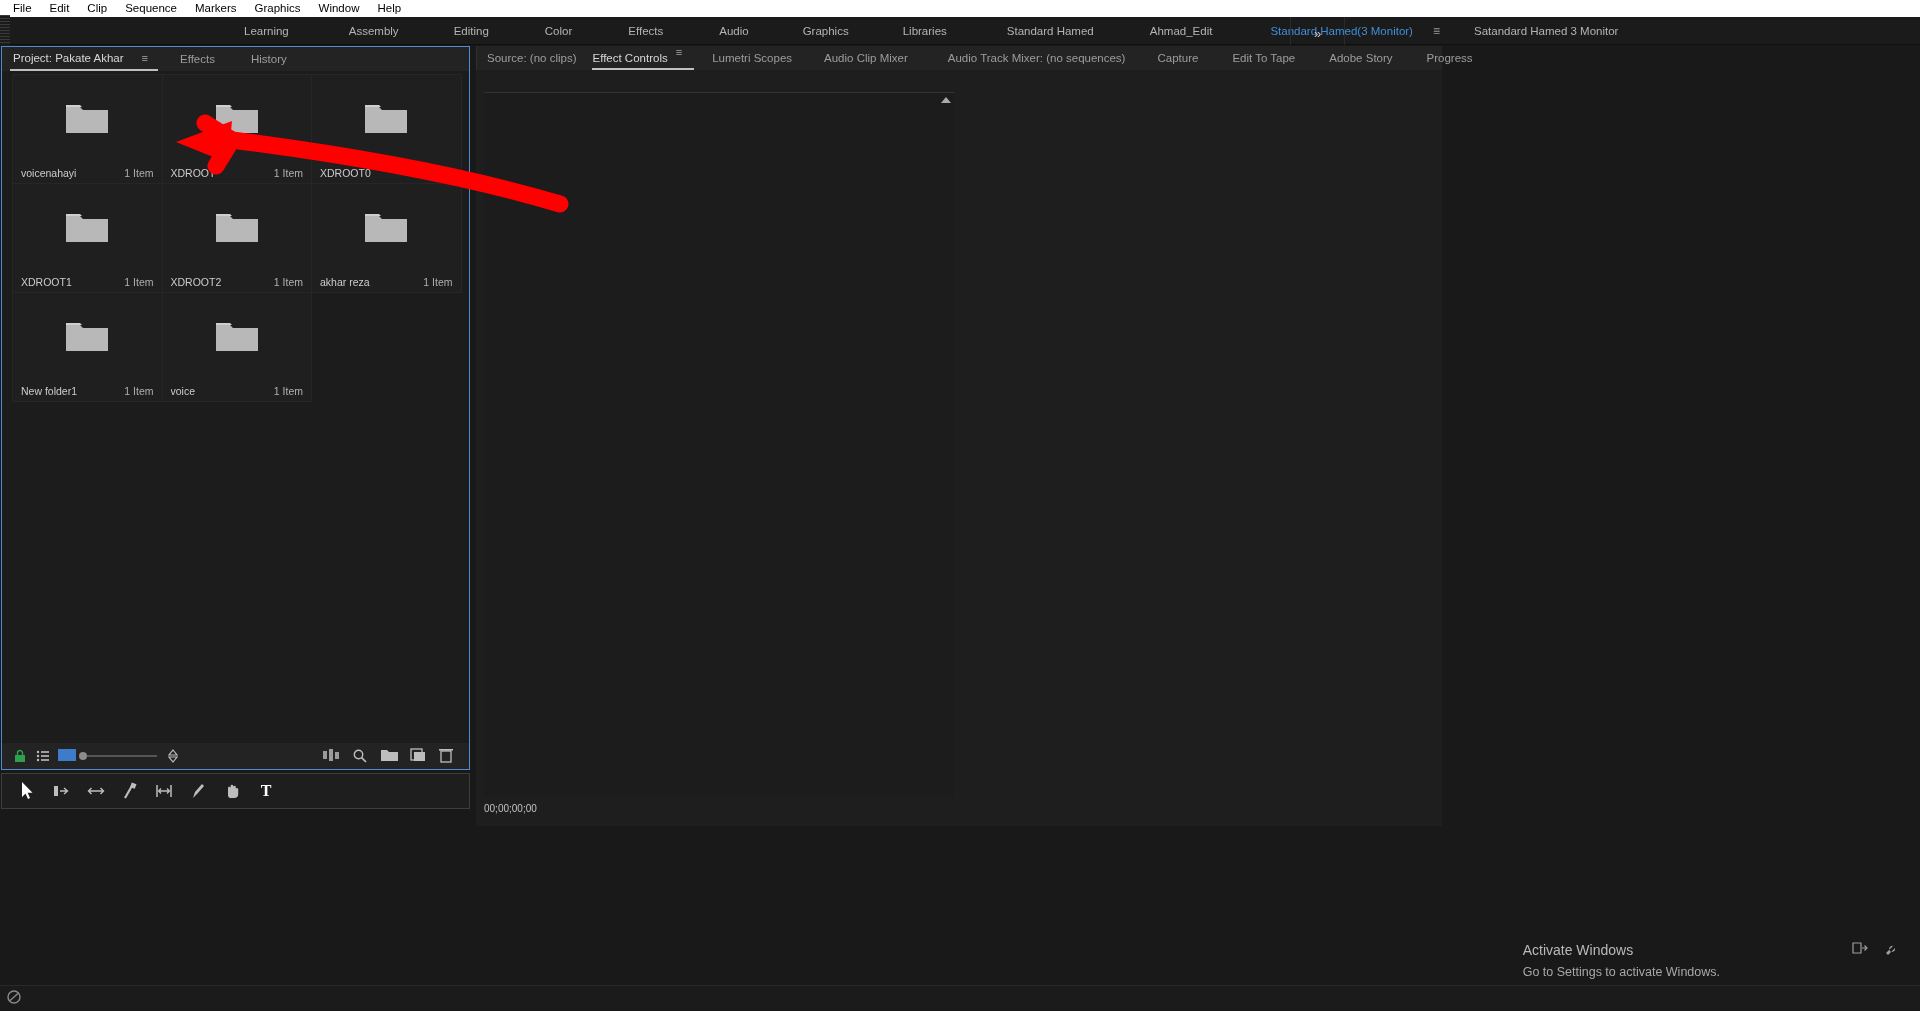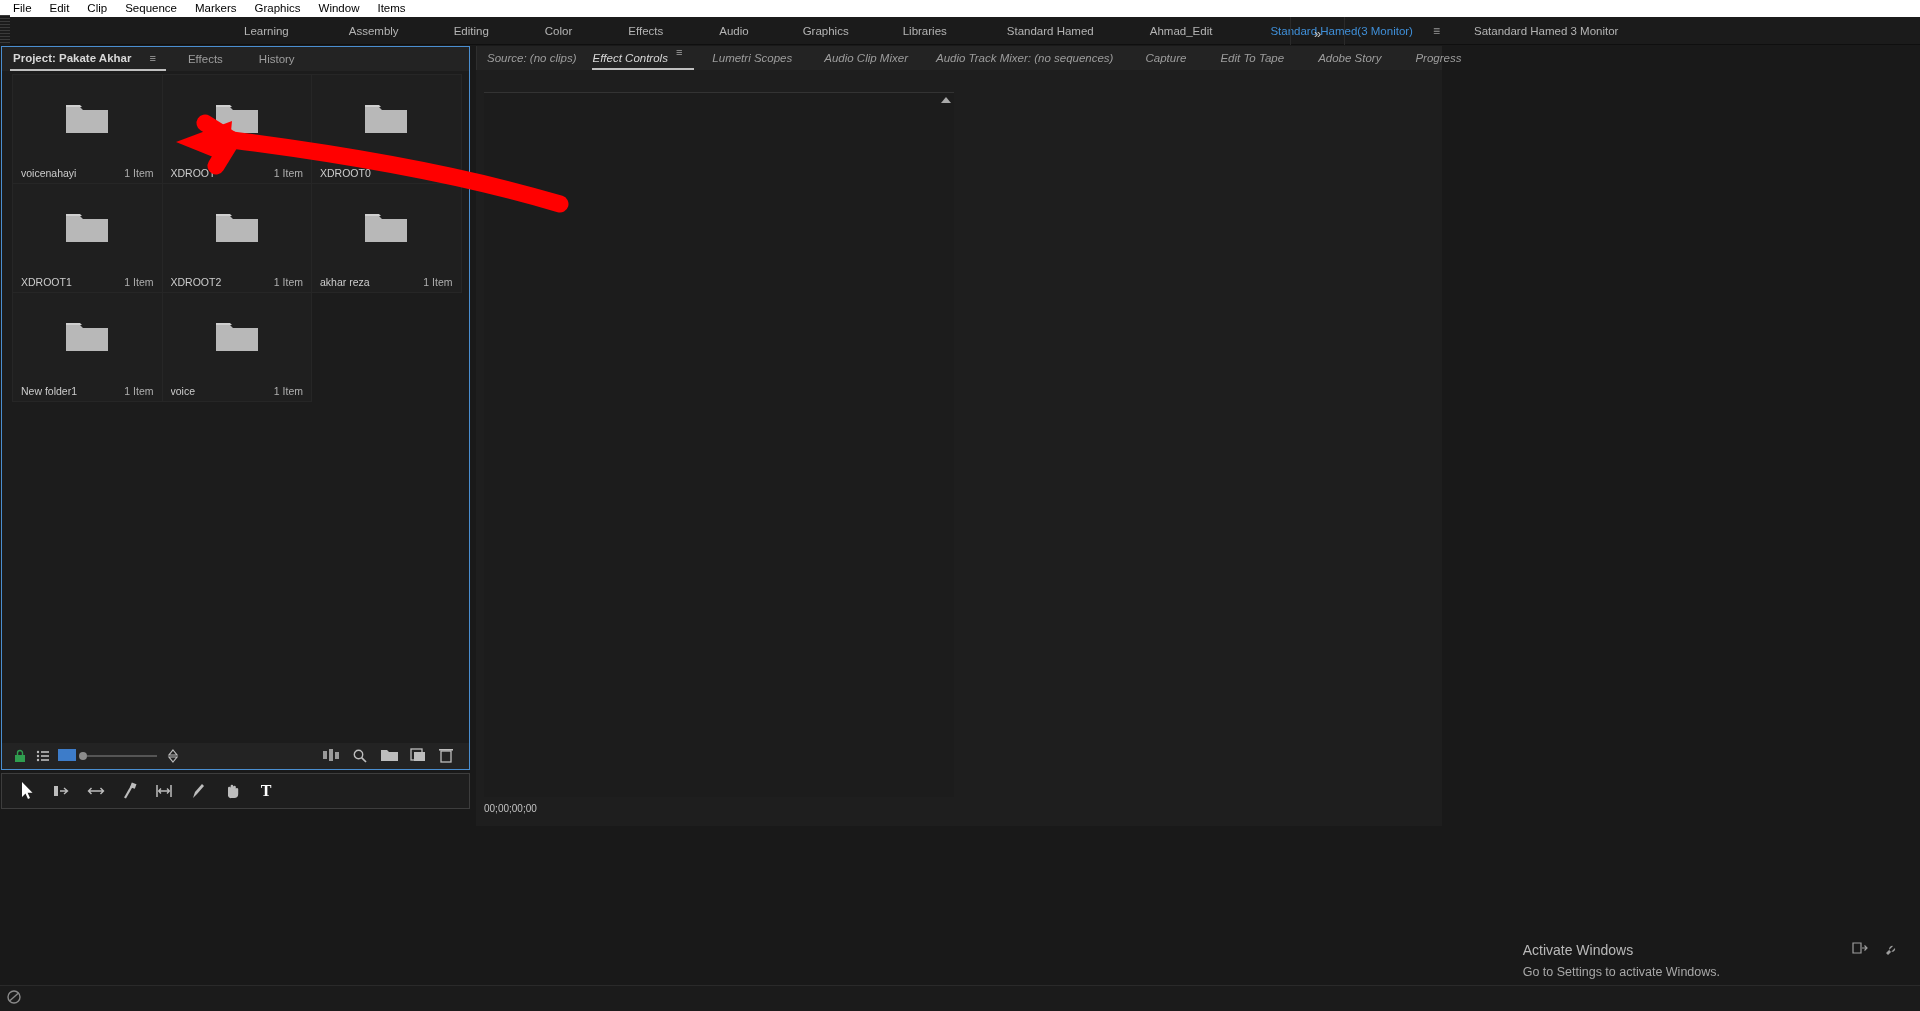--- a/index.html
+++ b/index.html
@@ -96,21 +96,21 @@
   }
   .p-tab {
     font-size: 11.5px;
     color: #9d9d9d;
     padding: 0 14px 0 0;
     line-height: 24px;
     white-space: nowrap;
     cursor: default;
   }
   .p-tab:first-child { padding-left: 3px; }
-  .p-tab.active { color: #d8d8d8; font-weight: bold; }
+  .p-tab.active { color: #d8d8d8; }
   #project-tab-wrap {
     display: flex; align-items: center;
     border-bottom: 2px solid #c0c0c0;
     height: 24px;
     padding-right: 6px;
   }
   .tab-burger {
     color: #a8a8a8; font-size: 11px; padding: 0 4px;
   }
   #project-header-row {
@@ -280,21 +280,20 @@
     width: 966px; height: 780px;
     background: #1e1e1e;
   }
   #ec-tabs {
     height: 24px;
     background: #232323;
     display: flex;
     align-items: center;
     padding-left: 10px;
     border-left: 1px solid #2e2e2e;
-    font-style: italic;
   }
   .ec-tab {
     font-size: 11.5px;
     color: #9d9d9d;
     padding: 0 16px 0 0;
     line-height: 24px;
     white-space: nowrap;
     cursor: default;
   }
   #ec-active-wrap {
@@ -398,21 +397,21 @@
 <body>
 
 <div id="menubar">
   <div class="menu-item">File</div>
   <div class="menu-item">Edit</div>
   <div class="menu-item">Clip</div>
   <div class="menu-item">Sequence</div>
   <div class="menu-item">Markers</div>
   <div class="menu-item">Graphics</div>
   <div class="menu-item">Window</div>
-  <div class="menu-item">Items</div>
+  <div class="menu-item">Help</div>
 </div>
 
 <div id="workspace-bar">
   <div id="ws-grip"></div>
   <div class="ws-tab" style="margin-left:218px">Learning</div>
   <div class="ws-tab" style="margin-left:32px">Assembly</div>
   <div class="ws-tab" style="margin-left:27px">Editing</div>
   <div class="ws-tab" style="margin-left:28px">Color</div>
   <div class="ws-tab" style="margin-left:28px">Effects</div>
   <div class="ws-tab" style="margin-left:28px">Audio</div>
@@ -630,21 +629,21 @@
 
   <div id="ec-panel">
     <div id="ec-tabs">
       <div class="ec-tab">Source: (no clips)</div>
       <div id="ec-active-wrap">
         <div class="ec-tab active">Effect Controls</div>
         <div class="tab-burger">≡</div>
       </div>
       <div class="ec-tab" style="margin-left:18px">Lumetri Scopes</div>
       <div class="ec-tab" style="margin-left:16px">Audio Clip Mixer</div>
-      <div class="ec-tab" style="margin-left:12px">Audio Track Mixer: (no sequences)</div>
+      <div class="ec-tab" style="margin-left:24px">Audio Track Mixer: (no sequences)</div>
       <div class="ec-tab" style="margin-left:16px">Capture</div>
       <div class="ec-tab" style="margin-left:18px">Edit To Tape</div>
       <div class="ec-tab" style="margin-left:18px">Adobe Story</div>
       <div class="ec-tab" style="margin-left:18px">Progress</div>
     </div>
 
 
     <div id="ec-body">
       <div id="ec-scroll-up"></div>
     </div>

